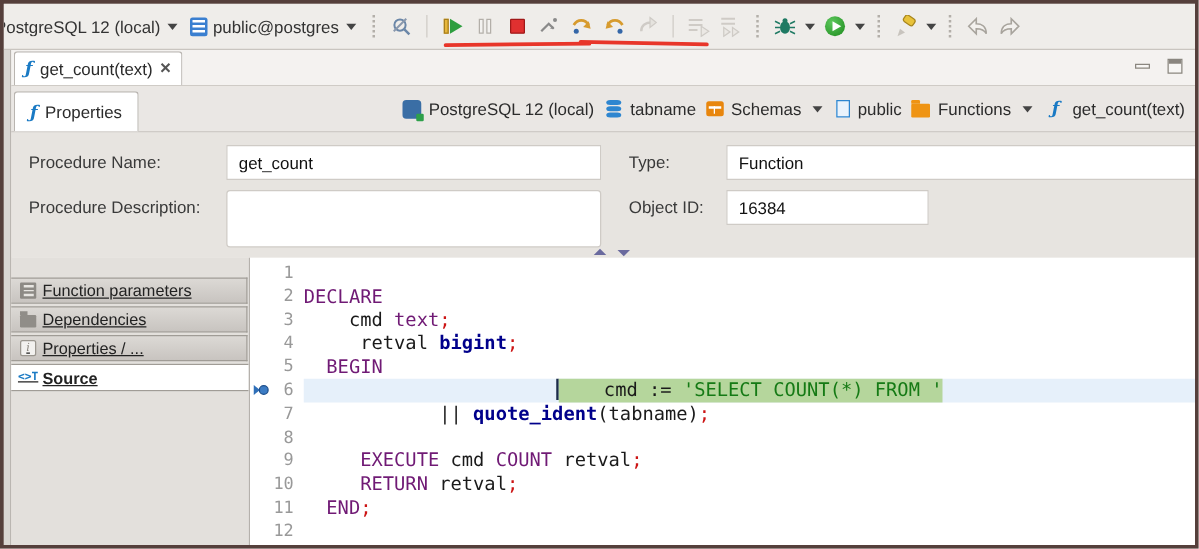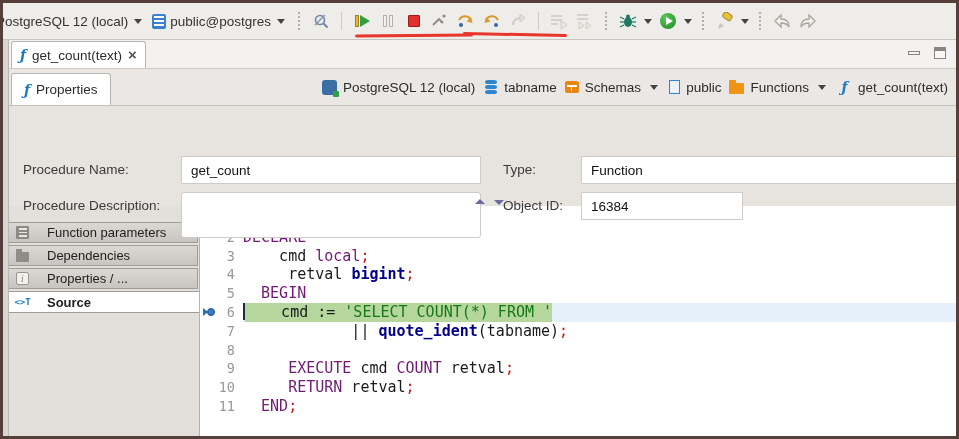--- a/index.html
+++ b/index.html
@@ -92,60 +92,60 @@
   .bc-page { width: 11px; height: 14px; border: 1.5px solid #2e86d0; background: #eaf3fc;
              display:inline-flex; flex-direction:column; gap:1.5px; justify-content:center; padding:1px;}
   .bc-page i { height: 1.5px; background: #2e86d0; display:block;}
   .bc-folder { width: 15px; height: 11px; background: #ef9414; border-radius: 1px; position: relative; margin-top: 2px;}
   .bc-folder::before { content:""; position:absolute; top:-3px; left:0; width:7px; height:3px; background:#ef9414; border-radius:1px 1px 0 0; }
 
   
   .props { height: 100px; flex: 0 0 100px; background: #e7e4e0; position: relative;
            padding: 10px 14px 0 14px; }
   .props-grid { display: grid; grid-template-columns: 158px 300px 22px 78px 1fr; column-gap: 0;
-                row-gap: 8px; align-items: start; margin-top: 40px; }
+                row-gap: 8px; align-items: start; }
   .flabel { font-size: 13.5px; color: #3a3a3a; padding-top: 6px; white-space: nowrap; }
   .finput { width: 100%; height: 28px; background: #fff; border: 1px solid #cfcbc6; border-radius: 0;
             padding: 0 9px; font-size: 13.5px; font-family: "Liberation Sans", sans-serif; color: #111; }
   .ftext  { width: 100%; height: 46px; background: #fff; border: 1px solid #cfcbc6; border-radius: 3px;
             resize: none; font-family: "Liberation Sans", sans-serif; font-size: 13.5px; padding: 4px 8px;}
   .short { width: 162px; }
   .type-input { width: 376px; }
   .sash { position: absolute; left: 466px; bottom: 1px; display: flex; gap: 9px; }
   .sash i { width:0; height:0; border-left:5px solid transparent; border-right:5px solid transparent; display:block;}
   .sash .up { border-bottom: 5px solid #6a6a9e; }
   .sash .dn { border-top: 5px solid #6a6a9e; margin-top: 1px;}
 
   
   .workspace { flex: 1; display: flex; min-height: 0; }
   .sidebar { width: 190px; flex: 0 0 190px; background: #e3e0dc; padding-top: 16px; }
   .s-item { height: 21px; margin: 0 0 2px 0; border: 1px solid #a09c96; border-left: none;
             background: linear-gradient(#dcd9d5, #c8c4c0);
-            display: flex; align-items: center; gap: 18px; padding-left: 7px; font-size: 13px; color: #222;
-            width: 189px; }
+            display: flex; align-items: center; gap: 5px; padding-left: 7px; font-size: 13px; color: #222;
+            width: 189px; text-decoration: underline; }
   .s-item.active { background: #fff; font-weight: bold; border-right: none; width: 190px; height: 22px; }
   .si { display:inline-flex; width:13px; height:13px; align-items:center; justify-content:center; }
   .si-params { background:#8d8a85; border-radius:1px; flex-direction:column; gap:2px; padding:2px;}
   .si-params i { display:block; height:1.5px; background:#e8e6e2; width:8px; }
   .si-deps { width:13px; height:10px; background:#908d88; border-radius:1px; position:relative; margin-top:2px;}
   .si-deps::before { content:""; position:absolute; top:-3px; left:0; width:6px; height:3px; background:#908d88; }
   .si-props { border:1px solid #9a968f; border-radius:2px; color:#8a867f; font-family:"DejaVu Serif",serif; font-style:italic; font-size:9px; background:#f2f1ef;}
   .si-perms { background:#54504b; border-radius:2px; color:#f0c420; font-size:8px; }
   .si-perms::before { content:"o\2500"; letter-spacing:-1px; font-weight:bold; }
   .si-src { color:#1a7ac4; font-weight:bold; font-size:9px; font-family:"DejaVu Sans Mono",monospace; }
 
   
   .editor { flex: 1; background: #fff; border-left: 1px solid #b5b1ac; padding-top: 3px;
             font-family: "DejaVu Sans Mono", monospace; font-size: 15px; overflow: hidden; }
   .cline { display: flex; height: 18.8px; line-height: 18.8px; }
   .annot { width: 17px; flex: 0 0 17px; display: flex; align-items: center; justify-content: center; }
   .lnum { width: 26px; flex: 0 0 26px; text-align: right; padding-right: 8px; color: #999;
           font-size: 13.5px; }
   .ctext { flex: 1; white-space: pre; color: #1a1a1a; }
-  .ctext.cur { background: #e6f0fa; }
+  .ctext.cur { background: #e6f0fa; text-align: center; }
   .caret-bar { display: inline-block; width: 2px; height: 17px; background: #1c2b4a; vertical-align: top; }
   .hl { background: #b5d69c; display: inline-block; height: 18.8px; }
   .kw { color: #701a75; font-weight: normal; }
   .ty, .fn { color: #00008b; font-weight: bold; }
   .st { color: #157a15; }
   .pu { color: #cc1414; }
   .ptr { display: flex; align-items: center; }
   .ptr .tip { width:0; height:0; border-top:4px solid transparent; border-bottom:4px solid transparent; border-left:5px solid #2f6fb8; }
   .ptr .dot { width:8px; height:8px; border-radius:50%; background:#3c7cc4; border:1px solid #1d4f8c; margin-left:-1px;}
 
@@ -394,21 +394,21 @@
               <span class="ctext"></span>
             </div>
             <div class="cline">
               <span class="annot"></span>
               <span class="lnum">2</span>
               <span class="ctext"><span class="kw">DECLARE</span></span>
             </div>
             <div class="cline">
               <span class="annot"></span>
               <span class="lnum">3</span>
-              <span class="ctext"><span class="pl">    cmd </span><span class="kw">local</span><span class="pu">;</span></span>
+              <span class="ctext"><span class="pl">    cmd </span><span class="kw">text</span><span class="pu">;</span></span>
             </div>
             <div class="cline">
               <span class="annot"></span>
               <span class="lnum">4</span>
               <span class="ctext"><span class="pl">     retval </span><span class="ty">bigint</span><span class="pu">;</span></span>
             </div>
             <div class="cline">
               <span class="annot"></span>
               <span class="lnum">5</span>
               <span class="ctext"><span class="pl">  </span><span class="kw">BEGIN</span></span>
@@ -441,18 +441,23 @@
             <div class="cline">
               <span class="annot"></span>
               <span class="lnum">10</span>
               <span class="ctext"><span class="pl">     </span><span class="kw">RETURN</span><span class="pl"> retval</span><span class="pu">;</span></span>
             </div>
             <div class="cline">
               <span class="annot"></span>
               <span class="lnum">11</span>
               <span class="ctext"><span class="pl">  </span><span class="kw">END</span><span class="pu">;</span></span>
             </div>
+            <div class="cline">
+              <span class="annot"></span>
+              <span class="lnum">12</span>
+              <span class="ctext"></span>
+            </div>
           </div>
       </div>
 
     </div>
   </div>
 </div>
 
 </body></html>

